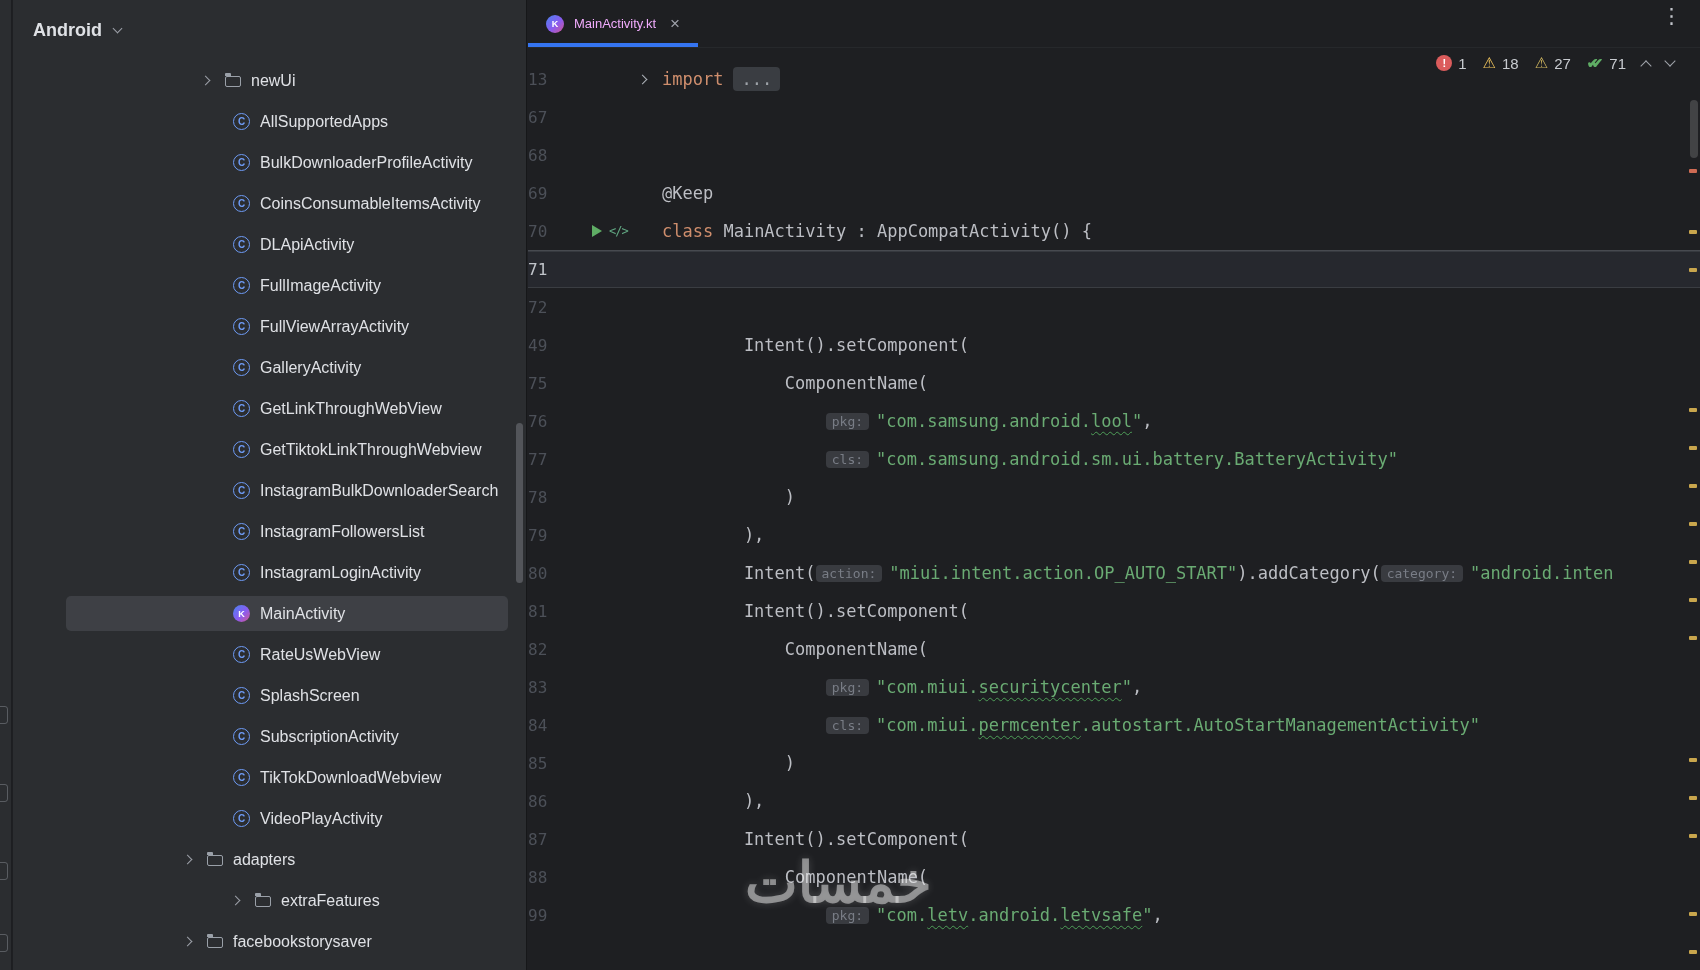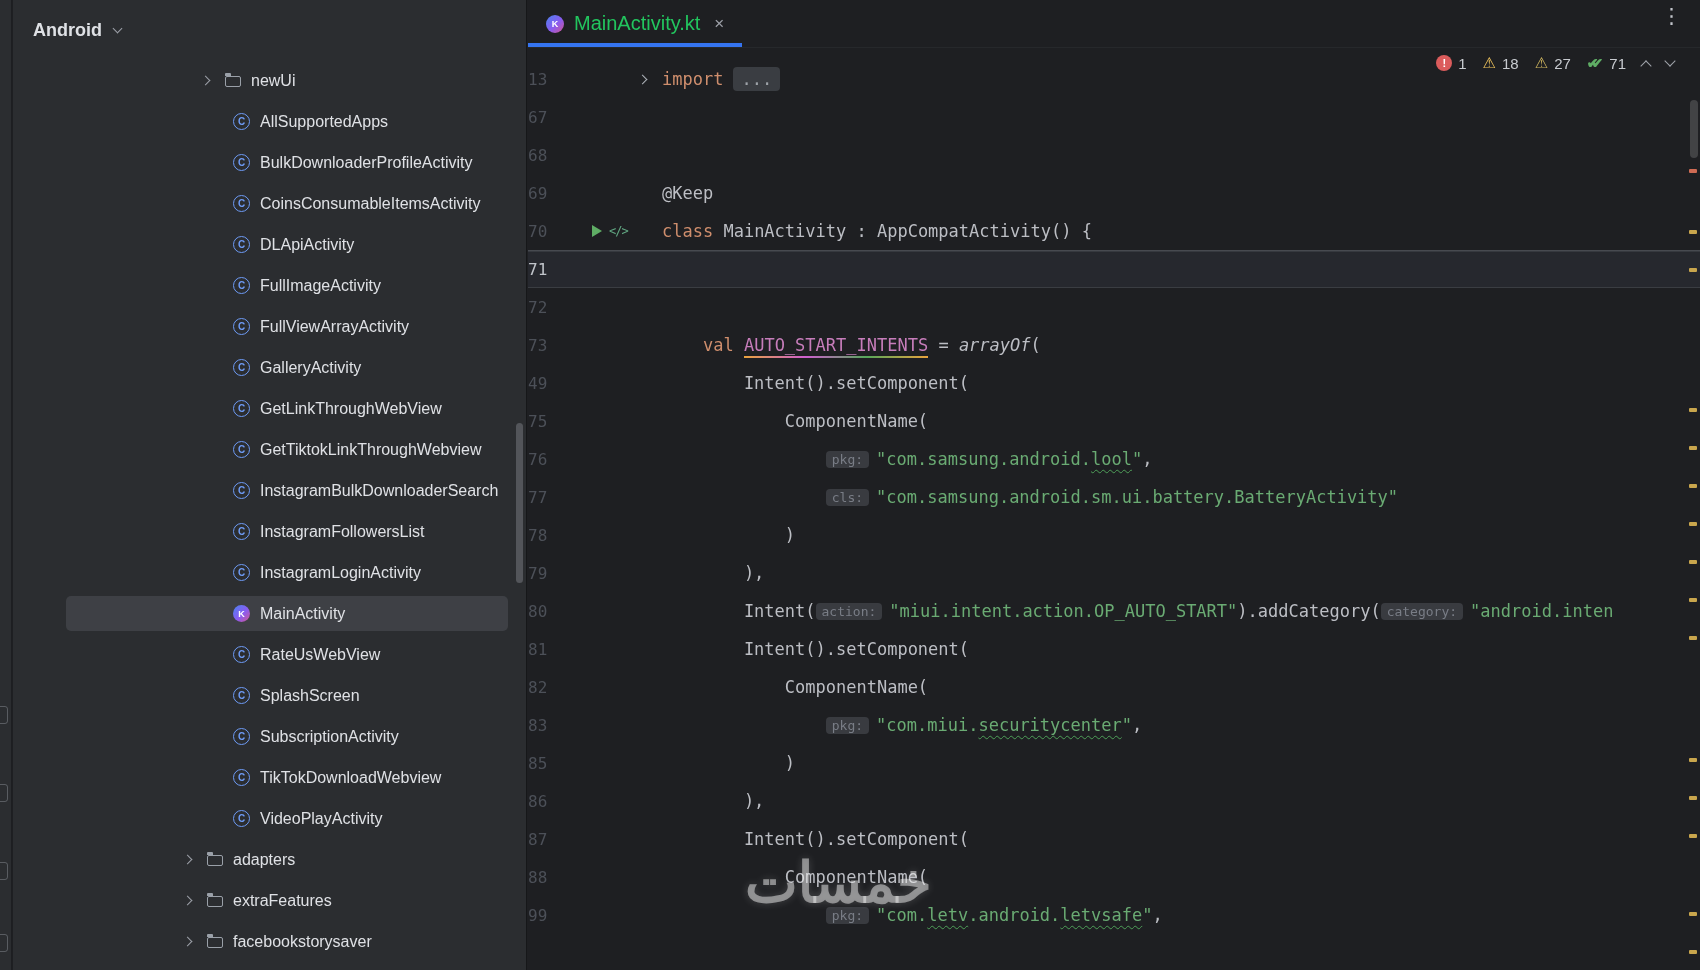--- a/index.html
+++ b/index.html
@@ -41,21 +41,21 @@
            border-radius:4px; opacity:.85; z-index:2; }
 
   
   .editor { position:absolute; left:528px; right:0; top:0; bottom:0; background:#1e1f22; overflow:hidden; }
   .tabbar { position:relative; height:48px; border-bottom:1px solid #26282b; display:flex; align-items:stretch; }
   .tab { display:flex; align-items:center; gap:10px; padding:0 18px; position:relative; cursor:default; }
   .tab.active::after { content:""; position:absolute; left:0; right:0; bottom:0; height:4px; background:#3574f0; }
   .kicon { width:18px; height:18px; border-radius:50%; color:#fff; font-size:9px; font-weight:700;
            display:flex; align-items:center; justify-content:center;
            background:linear-gradient(135deg,#4a83f0 0%,#8a5bf0 55%,#d4568e 100%); }
-  .tab-label { font-size:20px; color:#22c55e; }
+  .tab-label { font-size:13px; color:#f0abfc; }
   .tab-close { font-size:17px; color:#9da0a8; margin-left:4px; }
   .kebab { position:absolute; right:18px; top:4px; font-size:21px; color:#c2c5cb; }
 
   
   .code-wrap { position:absolute; top:48px; left:0; right:0; bottom:0; padding-top:12px; overflow:hidden; }
   .code-row { height:38px; display:flex; align-items:center; white-space:pre;
               font-family:"DejaVu Sans Mono", monospace; font-size:17px; color:#bcbec4; }
   .code-row.current { background:#26282e; box-shadow: inset 0 1.5px 0 #474a50, inset 0 -1px 0 #3a3d42; }
   .ln { flex:none; display:inline-block; width:52px; text-align:left; font-size:16px; color:#4c5058; }
   .code-row.current .ln { color:#c0c4ca; }
@@ -194,21 +194,21 @@
         </div>
         <div class="tree-row" style="padding-left: 189px;">
           <span class="ticon class">C</span>
           <span class="tlabel">VideoPlayActivity</span>
         </div>
         <div class="tree-row" style="padding-left: 140px;">
           <span class="tchev"></span>
           <span class="ticon folder"></span>
           <span class="tlabel">adapters</span>
         </div>
-        <div class="tree-row" style="padding-left: 140px;">
+        <div class="tree-row" style="padding-left: 140px; margin-left: 48px;">
           <span class="tchev"></span>
           <span class="ticon folder"></span>
           <span class="tlabel">extraFeatures</span>
         </div>
         <div class="tree-row" style="padding-left: 140px;">
           <span class="tchev"></span>
           <span class="ticon folder"></span>
           <span class="tlabel">facebookstorysaver</span>
         </div>
       </div>
@@ -228,31 +228,31 @@
 
     <div class="code-wrap">
       <div class="code-lines">
           <div class="code-row"><span class="ln">13</span><span class="gicons"><span class="fold-chev"></span></span><span class="ctext"><span class="tk-kw">import</span><span class="tk-fold">...</span></span></div>
           <div class="code-row"><span class="ln">67</span><span class="gicons"></span><span class="ctext"></span></div>
           <div class="code-row"><span class="ln">68</span><span class="gicons"></span><span class="ctext"></span></div>
           <div class="code-row"><span class="ln">69</span><span class="gicons"></span><span class="ctext"><span class="tk-def">@Keep</span></span></div>
           <div class="code-row"><span class="ln">70</span><span class="gicons"><span class="run-tri"></span><span class="code-tag">&lt;/&gt;</span></span><span class="ctext"><span class="tk-kw">class</span><span class="tk-def"> MainActivity : AppCompatActivity() {</span></span></div>
           <div class="code-row current"><span class="ln">71</span><span class="gicons"></span><span class="ctext"></span></div>
           <div class="code-row"><span class="ln">72</span><span class="gicons"></span><span class="ctext"></span></div>
-          <div class="code-row"><span class="ln">73</span><span class="gicons"></span><span class="ctext"><span class="tk-def">    </span><span class="tk-kw">val</span><span class="tk-def"> </span><span class="tk-const">AUTO_START_INTENTS</span><span class="tk-def"> = </span><span class="tk-fn">arrayOf</span><span class="tk-def">(</span></span></div>
           <div class="code-row"><span class="ln">49</span><span class="gicons"></span><span class="ctext"><span class="tk-def">        Intent().setComponent(</span></span></div>
           <div class="code-row"><span class="ln">75</span><span class="gicons"></span><span class="ctext"><span class="tk-def">            ComponentName(</span></span></div>
           <div class="code-row"><span class="ln">76</span><span class="gicons"></span><span class="ctext"><span class="tk-def">                </span><span class="tk-hint">pkg:</span><span class="tk-str">"com.samsung.android.</span><span class="tk-strsq">lool</span><span class="tk-str">"</span><span class="tk-def">,</span></span></div>
           <div class="code-row"><span class="ln">77</span><span class="gicons"></span><span class="ctext"><span class="tk-def">                </span><span class="tk-hint">cls:</span><span class="tk-str">"com.samsung.android.sm.ui.battery.BatteryActivity"</span></span></div>
           <div class="code-row"><span class="ln">78</span><span class="gicons"></span><span class="ctext"><span class="tk-def">            )</span></span></div>
           <div class="code-row"><span class="ln">79</span><span class="gicons"></span><span class="ctext"><span class="tk-def">        ),</span></span></div>
           <div class="code-row"><span class="ln">80</span><span class="gicons"></span><span class="ctext"><span class="tk-def">        Intent(</span><span class="tk-hint">action:</span><span class="tk-str">"miui.intent.action.OP_AUTO_START"</span><span class="tk-def">).addCategory(</span><span class="tk-hint">category:</span><span class="tk-str">"android.inten</span></span></div>
           <div class="code-row"><span class="ln">81</span><span class="gicons"></span><span class="ctext"><span class="tk-def">        Intent().setComponent(</span></span></div>
           <div class="code-row"><span class="ln">82</span><span class="gicons"></span><span class="ctext"><span class="tk-def">            ComponentName(</span></span></div>
           <div class="code-row"><span class="ln">83</span><span class="gicons"></span><span class="ctext"><span class="tk-def">                </span><span class="tk-hint">pkg:</span><span class="tk-str">"com.miui.</span><span class="tk-strsq">securitycenter</span><span class="tk-str">"</span><span class="tk-def">,</span></span></div>
+          <div class="code-row"><span class="ln">84</span><span class="gicons"></span><span class="ctext"><span class="tk-def">                </span><span class="tk-hint">cls:</span><span class="tk-str">"com.miui.</span><span class="tk-strsq">permcenter</span><span class="tk-str">.autostart.AutoStartManagementActivity"</span></span></div>
           <div class="code-row"><span class="ln">85</span><span class="gicons"></span><span class="ctext"><span class="tk-def">            )</span></span></div>
           <div class="code-row"><span class="ln">86</span><span class="gicons"></span><span class="ctext"><span class="tk-def">        ),</span></span></div>
           <div class="code-row"><span class="ln">87</span><span class="gicons"></span><span class="ctext"><span class="tk-def">        Intent().setComponent(</span></span></div>
           <div class="code-row"><span class="ln">88</span><span class="gicons"></span><span class="ctext"><span class="tk-def">            ComponentName(</span></span></div>
           <div class="code-row"><span class="ln">99</span><span class="gicons"></span><span class="ctext"><span class="tk-def">                </span><span class="tk-hint">pkg:</span><span class="tk-str">"com.</span><span class="tk-strsq">letv</span><span class="tk-str">.android.</span><span class="tk-strsq">letvsafe</span><span class="tk-str">"</span><span class="tk-def">,</span></span></div>
         </div>
     </div>
 
     <div class="inspections">
       <span class="insp-item">

